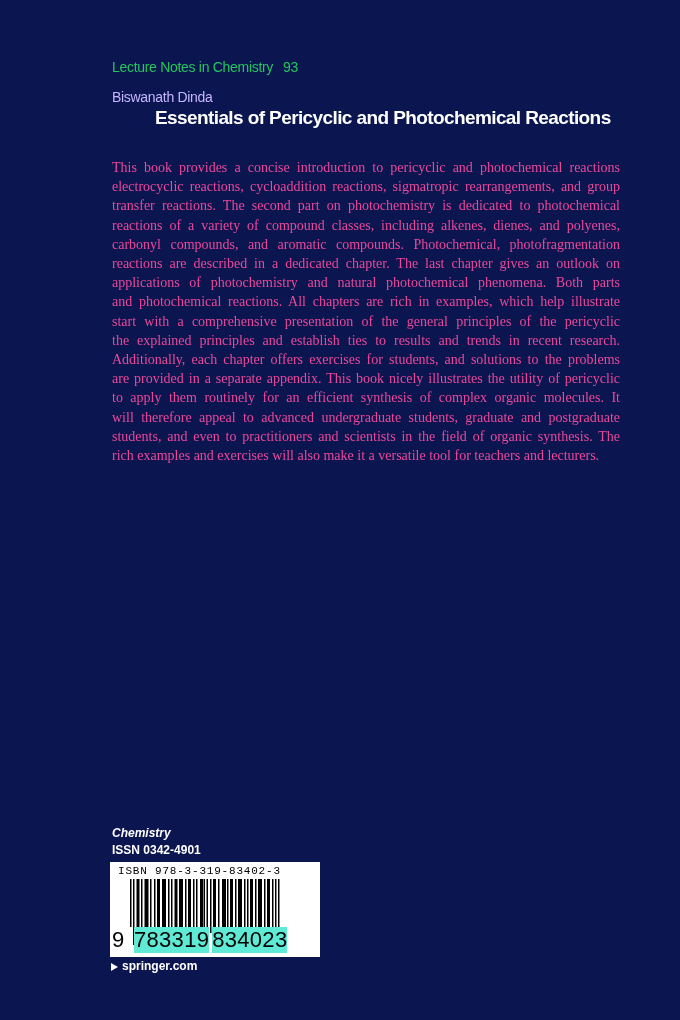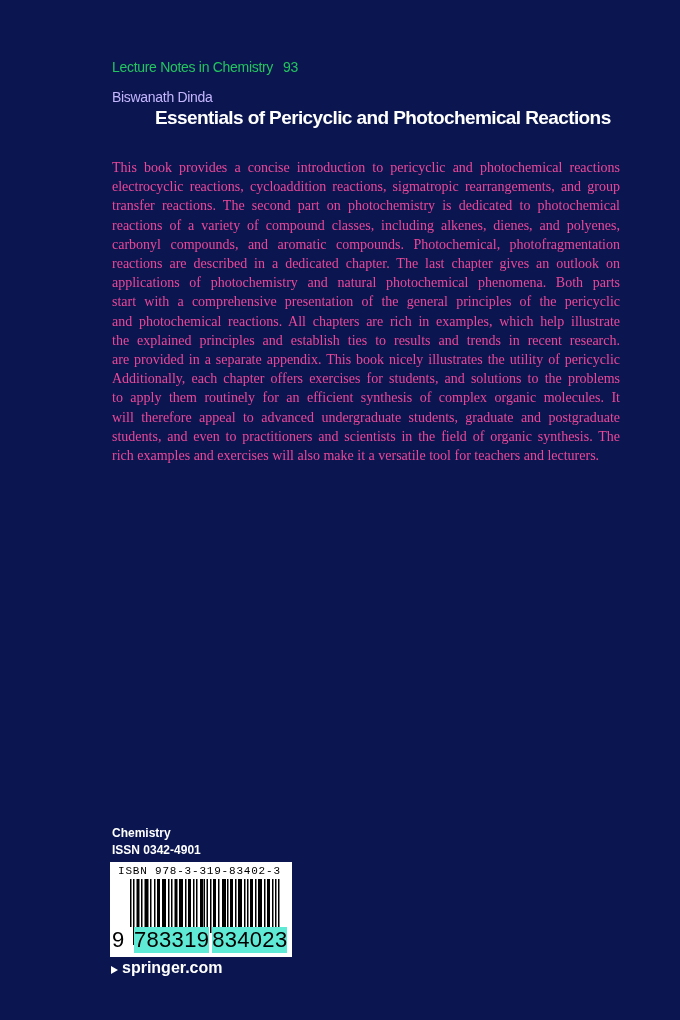--- a/index.html
+++ b/index.html
@@ -72,36 +72,37 @@
     }
     .subject {
       position: absolute;
       left: 112px;
       top: 826px;
       font-family: "Liberation Sans", sans-serif;
       font-size: 12px;
       font-weight: bold;
       color: #ffffff;
       white-space: nowrap;
+      font-style: italic;
     }
     .issn {
       position: absolute;
       left: 112px;
       top: 843px;
       font-family: "Liberation Sans", sans-serif;
       font-size: 12px;
       font-weight: bold;
       color: #ffffff;
       white-space: nowrap;
     }
     .barcode-box {
       position: absolute;
       left: 110px;
       top: 862px;
-      width: 182px;
+      width: 210px;
       height: 95px;
       background: #ffffff;
       box-sizing: border-box;
     }
     .isbn-text {
       position: absolute;
       left: 8px;
       top: 3px;
       font-family: "Liberation Mono", monospace;
       font-size: 11px;
@@ -136,21 +137,21 @@
       background: #5eead4;
       letter-spacing: 0.3px;
     }
     .ean-digits .g1 { margin-left: 2px; }
     .ean-digits .g2 { margin-left: 3px; }
     .website {
       position: absolute;
       left: 111px;
       top: 959px;
       font-family: "Liberation Sans", sans-serif;
-      font-size: 16px;
+      font-size: 12px;
       font-weight: bold;
       color: #ffffff;
       white-space: nowrap;
     }
     .website .arrow {
       display: inline-block;
       width: 0;
       height: 0;
       border-left: 7px solid #ffffff;
       border-top: 4.5px solid transparent;
@@ -173,25 +174,25 @@
   <div class="title">Essentials of Pericyclic and Photochemical Reactions</div>
 
   <div class="blurb">
     <span class="line">This book provides a concise introduction to pericyclic and photochemical reactions</span>
     <span class="line">electrocyclic reactions, cycloaddition reactions, sigmatropic rearrangements, and group</span>
     <span class="line">transfer reactions. The second part on photochemistry is dedicated to photochemical</span>
     <span class="line">reactions of a variety of compound classes, including alkenes, dienes, and polyenes,</span>
     <span class="line">carbonyl compounds, and aromatic compounds. Photochemical, photofragmentation</span>
     <span class="line">reactions are described in a dedicated chapter. The last chapter gives an outlook on</span>
     <span class="line">applications of photochemistry and natural photochemical phenomena. Both parts</span>
+    <span class="line">and photochemical reactions. All chapters are rich in examples, which help illustrate</span>
     <span class="line">start with a comprehensive presentation of the general principles of the pericyclic</span>
-    <span class="line">and photochemical reactions. All chapters are rich in examples, which help illustrate</span>
     <span class="line">the explained principles and establish ties to results and trends in recent research.</span>
+    <span class="line">Additionally, each chapter offers exercises for students, and solutions to the problems</span>
     <span class="line">are provided in a separate appendix. This book nicely illustrates the utility of pericyclic</span>
-    <span class="line">Additionally, each chapter offers exercises for students, and solutions to the problems</span>
     <span class="line">to apply them routinely for an efficient synthesis of complex organic molecules. It</span>
     <span class="line">will therefore appeal to advanced undergraduate students, graduate and postgraduate</span>
     <span class="line">students, and even to practitioners and scientists in the field of organic synthesis. The</span>
     <span class="line last">rich examples and exercises will also make it a versatile tool for teachers and lecturers.</span>
   </div>
 
   <div class="subject">Chemistry</div>
   <div class="issn">ISSN 0342-4901</div>
 
   <div class="barcode-box">

